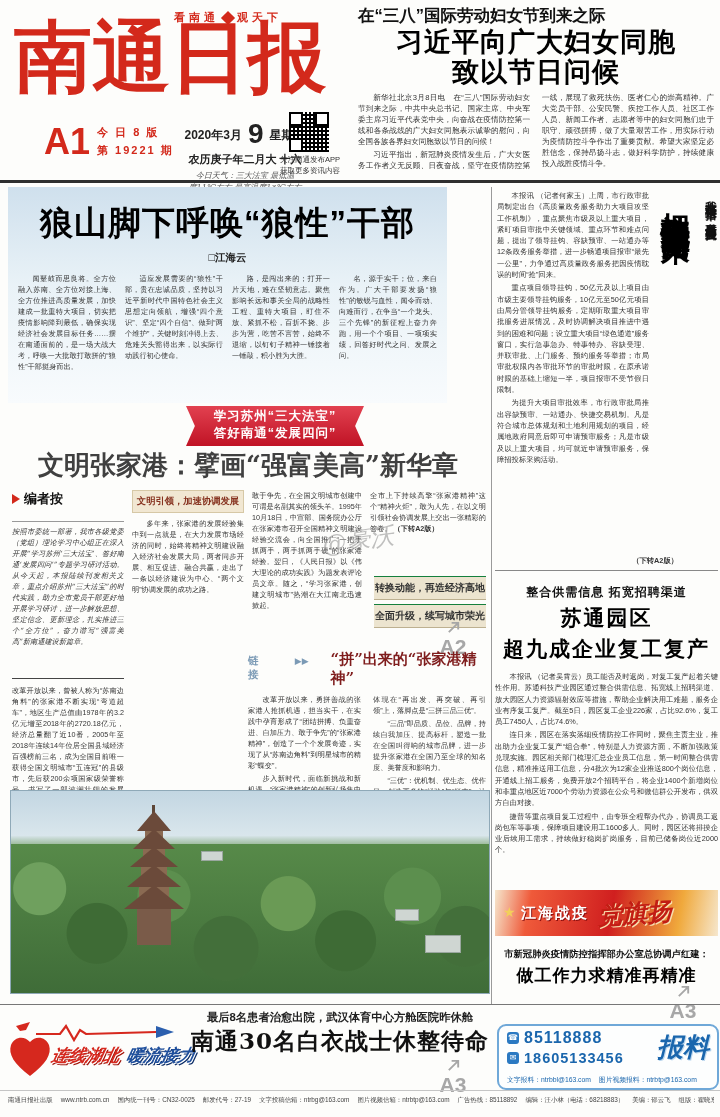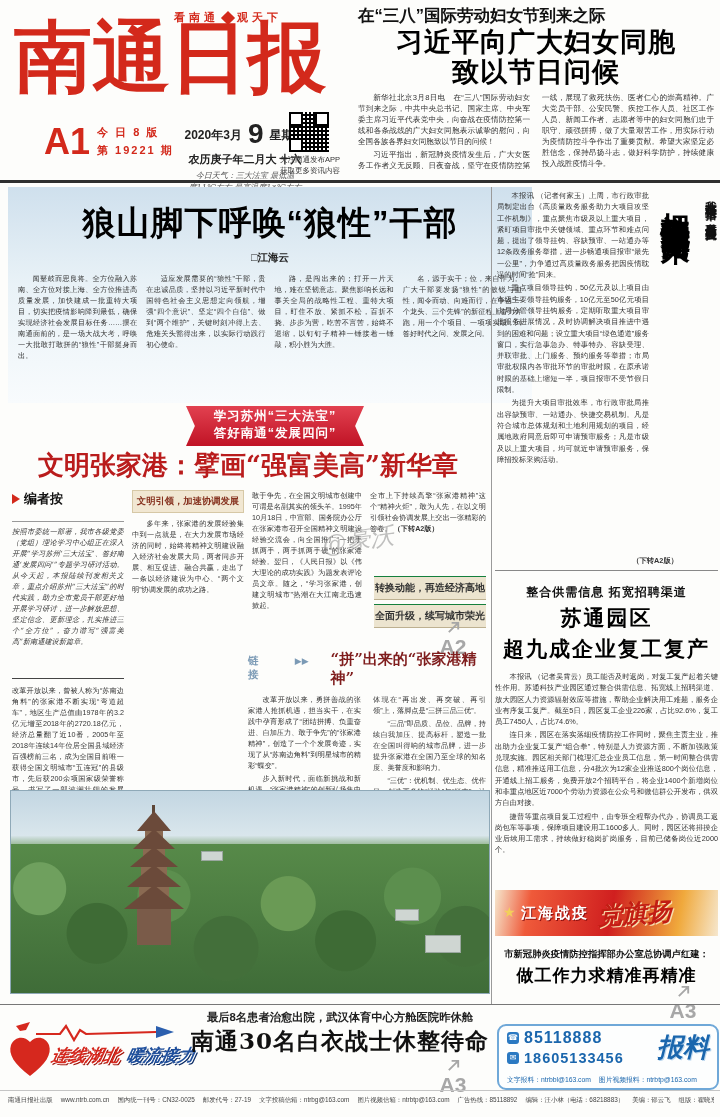--- a/index.html
+++ b/index.html
@@ -30,32 +30,32 @@
   .qr i{position:absolute;width:10px;height:10px;border:2px solid #000;background:#fff;}
   .qr i.tl{left:0;top:0}.qr i.tr{right:0;top:0}.qr i.bl{left:0;bottom:0}
   .qrcap{left:262px;top:155px;width:96px;text-align:center;font-size:7.5px;color:#333;line-height:1.45;}
   .xi{left:358px;top:5px;width:356px;}
   .xi .kick{font-size:16.5px;font-weight:900;color:#111;}
   .xi .h{line-height:30px;font-size:27px;font-weight:900;text-align:center;color:#000;letter-spacing:1px;}
   .xi .body{margin-top:5px;height:84px;overflow:hidden;column-count:2;column-gap:12px;
             font-size:7.6px;line-height:11px;color:#333;}
   .ruletop{left:0;top:180px;width:720px;height:3px;background:#2f2f2f;}
   
-  .wolf{left:8px;top:187px;width:524px;height:216px;
+  .wolf{left:8px;top:187px;width:439px;height:216px;
         background:linear-gradient(180deg,#cfe0ed 0%,#e9f2f7 45%,#f8fbfd 100%);}
   .wolf .h{margin-top:14px;text-align:center;font-size:33px;font-weight:900;color:#000;letter-spacing:1px;}
   .wolf .by{margin-top:5px;text-align:center;font-size:10.5px;color:#222;font-weight:bold;}
   .wolf .body{margin:8px 10px 0 10px;height:122px;overflow:hidden;column-count:4;column-gap:9px;
               font-size:7.2px;line-height:11px;color:#333;}
   
   .ribbon{left:186px;top:406px;width:178px;height:38px;color:#fff;text-align:center;
           background:linear-gradient(180deg,#e24150 0%,#c01325 100%);
           clip-path:polygon(0 0,100% 0,95% 50%,100% 100%,0 100%,5% 50%);
           font-size:12.5px;font-weight:900;line-height:17px;padding-top:2px;letter-spacing:1px;}
-  .zjgh{left:8px;top:448px;width:480px;text-align:center;font-size:26px;font-weight:900;color:#b91c1c;}
+  .zjgh{left:8px;top:448px;width:480px;text-align:center;font-size:26px;font-weight:900;color:#404040;}
   
   .smalltext{font-size:7.2px;line-height:11px;color:#333;}
   .col1{left:12px;top:490px;width:112px;}
   .notehead{display:flex;align-items:center;gap:4px;font-size:13px;font-weight:900;color:#111;
             border-bottom:1px solid #999;padding-bottom:13px;}
   .tri{width:0;height:0;border-left:8px solid #d3291b;border-top:5px solid transparent;border-bottom:5px solid transparent;}
   .notetext{margin-top:4px;height:146px;overflow:hidden;font-style:italic;
             font-family:"DejaVu Serif",serif;}
   .notesep{margin:6px 0;border-top:1.5px solid #444;}
   .col1 .p2{height:134px;overflow:hidden;}

